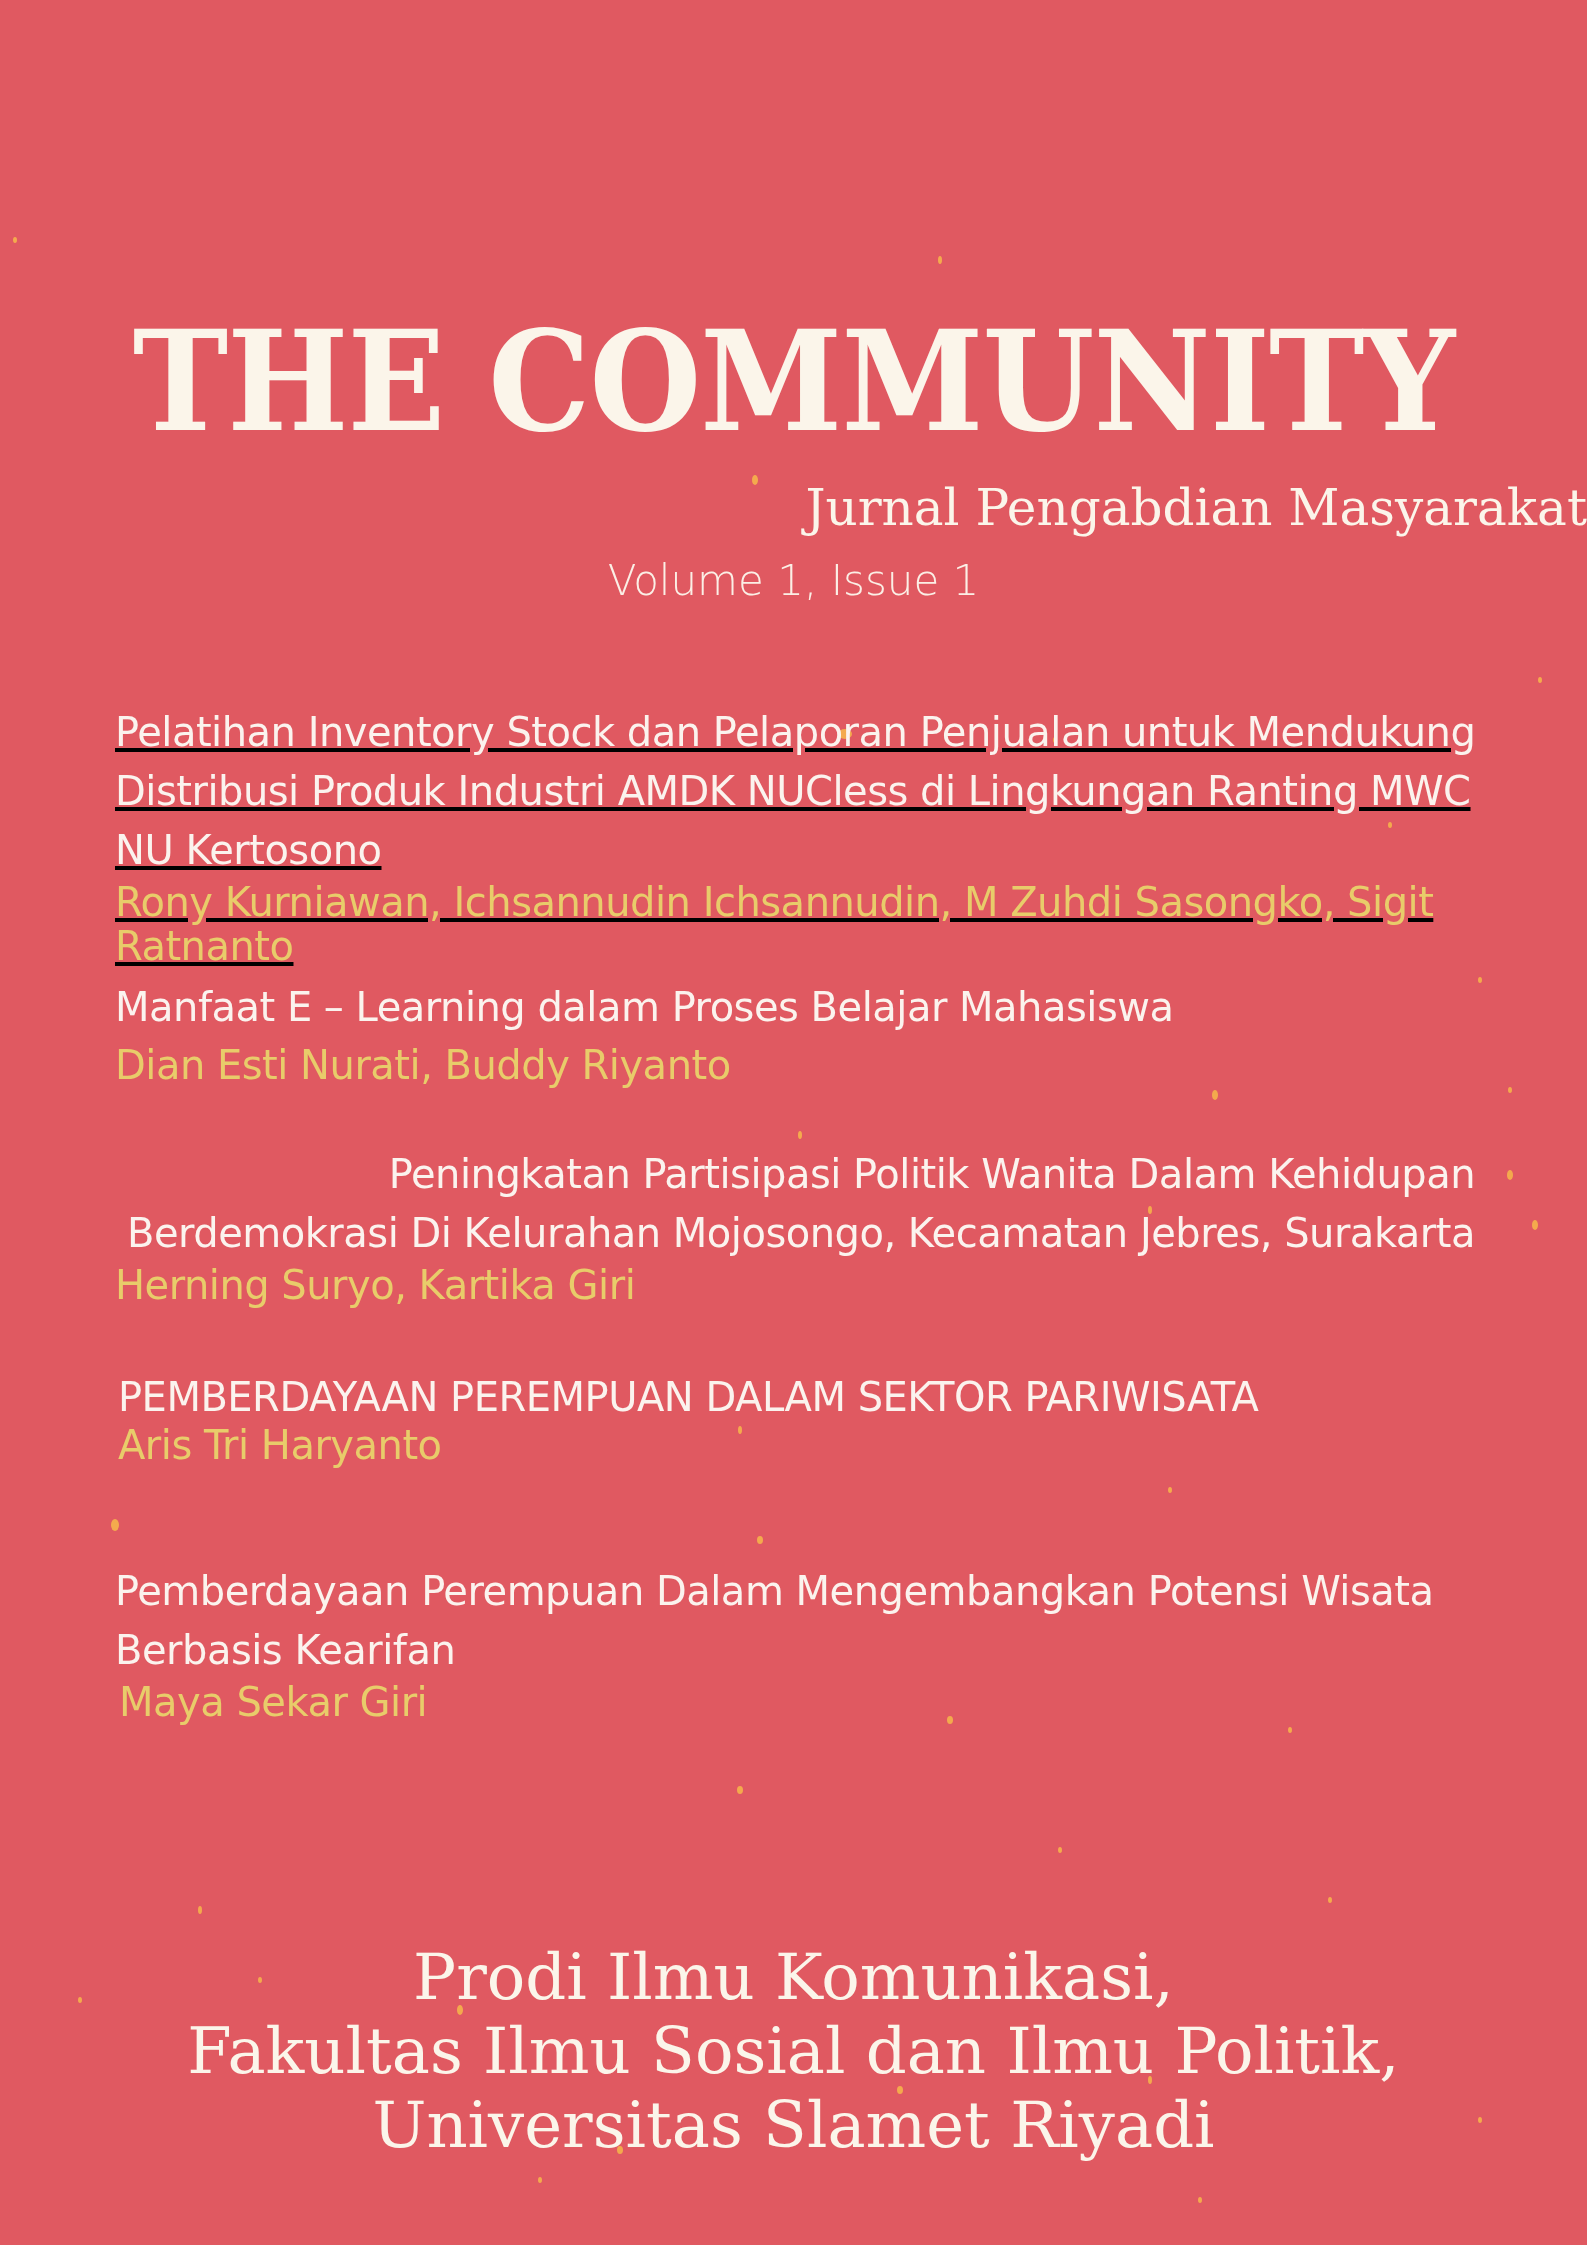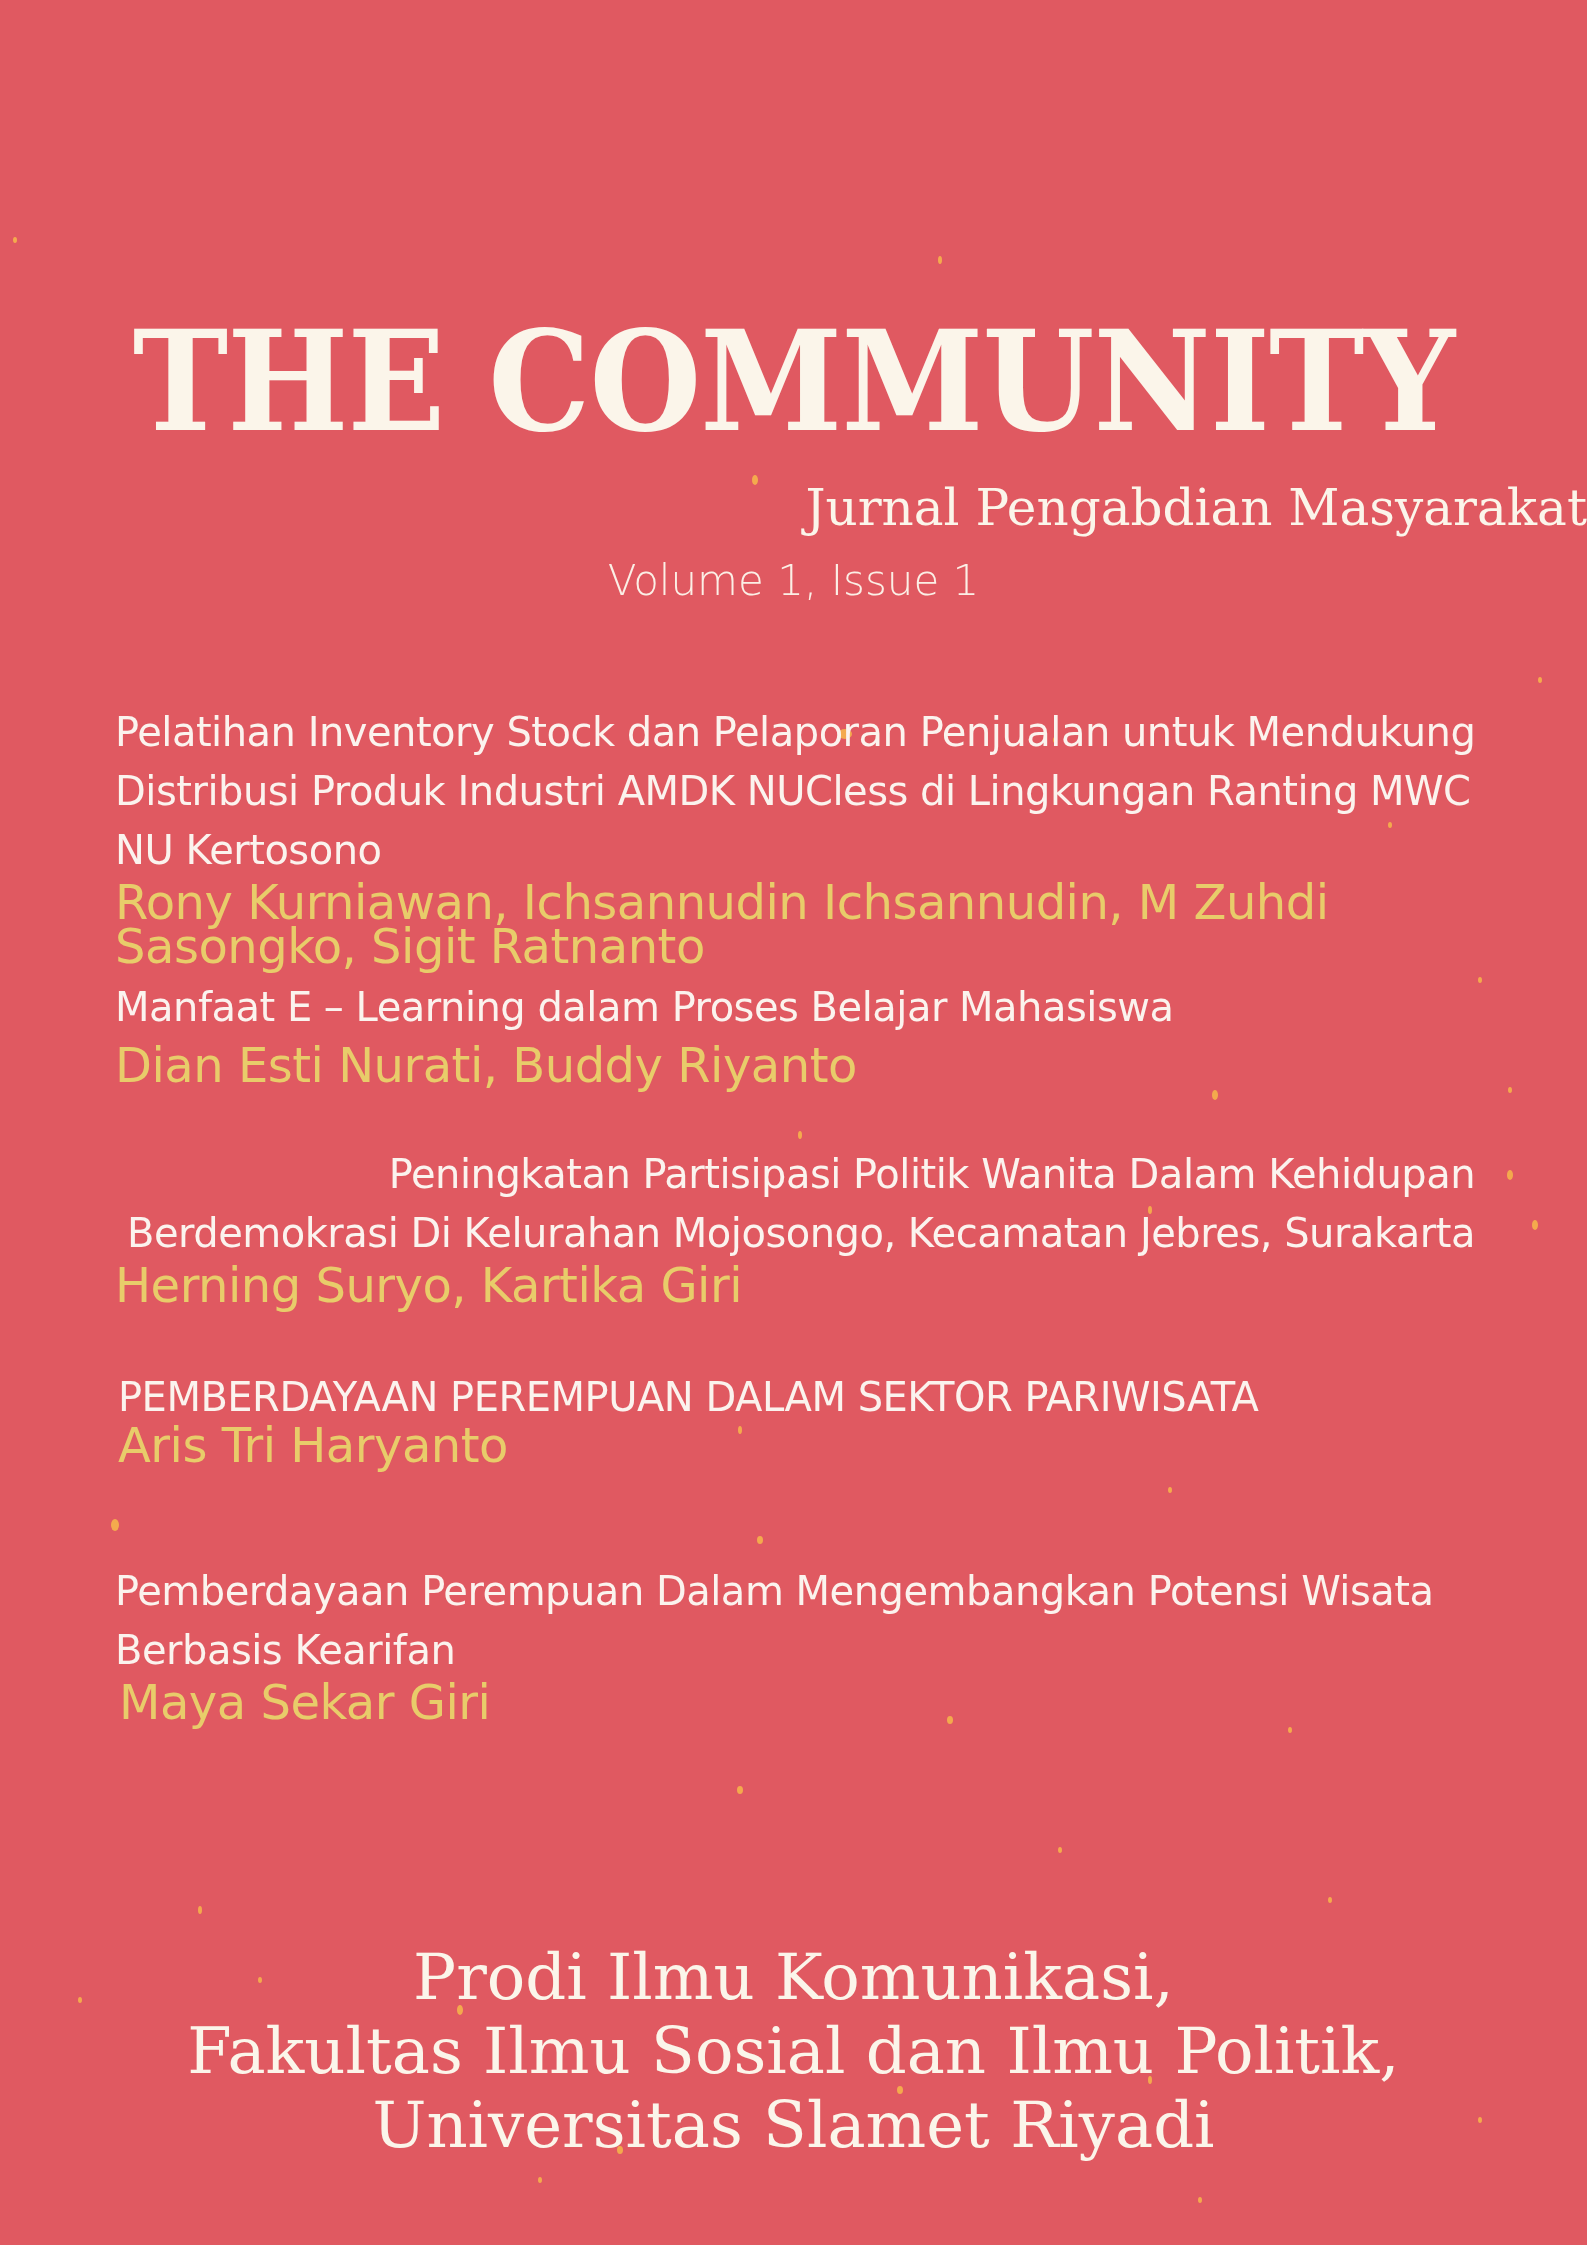--- a/index.html
+++ b/index.html
@@ -24,21 +24,21 @@
     position: absolute; left: 0; width: 100%; top: 556px; text-align: center;
     font-family: "DejaVu Sans", sans-serif; font-weight: 300;
     font-size: 42px; line-height: 50px; color: #fbefe6;
   }
   .article { position: absolute; left: 115px; width: 1380px; }
   .art-title {
     font-family: "DejaVu Sans", sans-serif; font-size: 40px; line-height: 59px;
     color: #fbf3ee; font-weight: normal; letter-spacing: -0.5px;
   }
   .art-authors {
-    font-family: "DejaVu Sans", sans-serif; font-size: 48px; line-height: 44px;
+    font-family: "DejaVu Sans", sans-serif; font-size: 40px; line-height: 44px;
     color: #e8cc6a; letter-spacing: -0.5px;
   }
   .publisher {
     position: absolute; left: 0; width: 100%; top: 1940px; text-align: center;
     font-family: "DejaVu Serif", "Liberation Serif", serif;
     font-size: 64px; line-height: 74px; color: #fbf5ea;
   }
   .publisher div { display: block; }
 </style>
 </head>
@@ -80,21 +80,21 @@
     <ellipse cx="540" cy="2180" rx="2" ry="3"></ellipse>
     <ellipse cx="1200" cy="2200" rx="2" ry="3"></ellipse>
     <ellipse cx="80" cy="2000" rx="2" ry="3"></ellipse>
   </g>
 </svg>
 
 <div class="title">THE COMMUNITY</div>
 <div class="subtitle">Jurnal Pengabdian Masyarakat</div>
 <div class="volume">Volume 1, Issue 1</div>
 
-<div class="article" style="top: 703px;">
+<div class="article" style="top: 703px; text-decoration: underline;">
   <div class="art-title">Pelatihan Inventory Stock dan Pelaporan Penjualan untuk Mendukung Distribusi Produk Industri AMDK NUCless di Lingkungan Ranting MWC NU Kertosono</div>
   <div class="art-authors">Rony Kurniawan, Ichsannudin Ichsannudin, M Zuhdi Sasongko, Sigit Ratnanto</div>
 </div>
 
 <div class="article" style="top: 978px;">
   <div class="art-title">Manfaat E – Learning dalam Proses Belajar Mahasiswa</div>
   <div class="art-authors" style="margin-top: 6px;">Dian Esti Nurati, Buddy Riyanto</div>
 </div>
 
 <div class="article" style="top: 1145px;">

